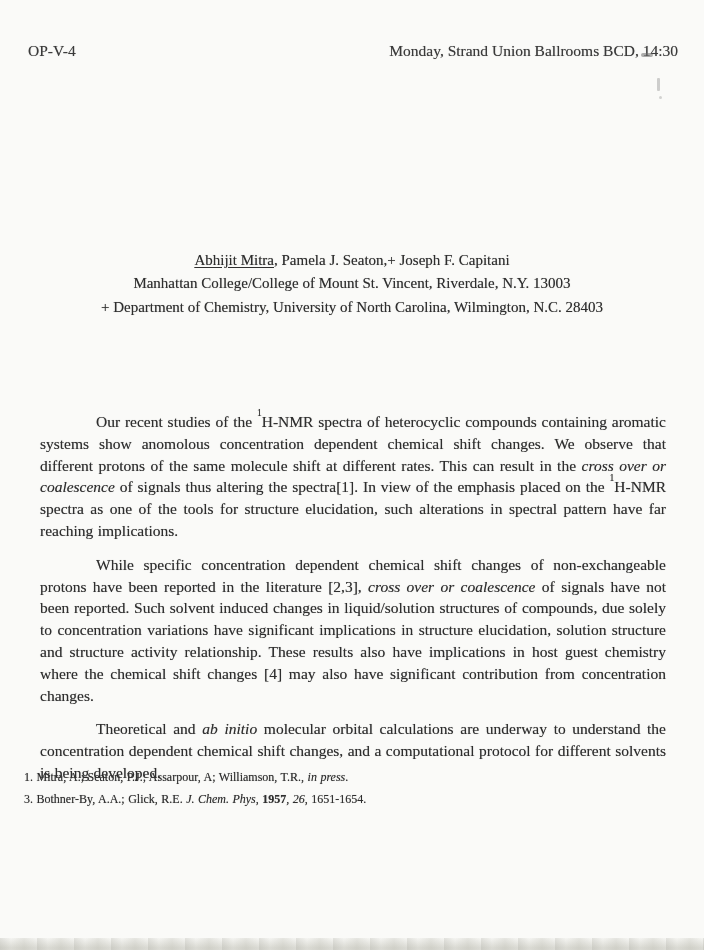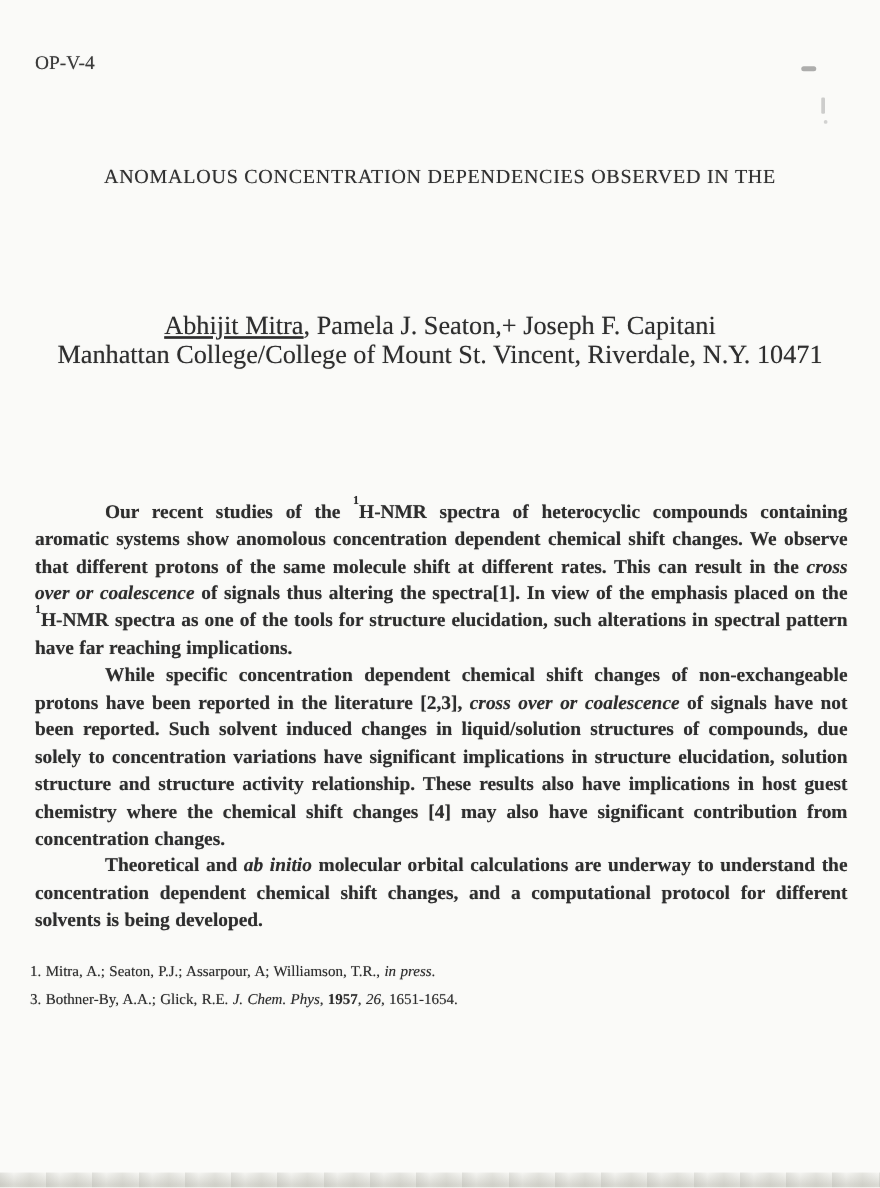--- a/index.html
+++ b/index.html
@@ -20,28 +20,28 @@
     display: flex; justify-content: space-between;
     font-size: 15.5px; color: #3a3a3a;
   }
   .title {
     position: absolute; top: 131px; left: 0; width: 100%;
     text-align: center; font-size: 16px; line-height: 22.5px;
     letter-spacing: 0.6px; color: #303030;
   }
   .authors {
     position: absolute; top: 249px; left: 0; width: 100%;
-    text-align: center; font-size: 21px; line-height: 23.3px;
+    text-align: center; font-size: 15px; line-height: 23.3px;
   }
   .abstract {
     position: absolute; top: 399px; left: 28px; width: 650px;
     font-size: 15.5px; line-height: 21.8px;
     text-align: justify; word-spacing: 0.5px;
   }
-  .abstract p { margin: 0; text-indent: 56px; font-weight: bold; }
+  .abstract p { margin: 12px; text-indent: 56px; }
   .references {
     position: absolute; top: 766px; left: 24px; width: 662px;
     font-size: 12px; line-height: 22.3px;
     text-align: justify; word-spacing: 0.5px;
   }
   .references p { margin: 0; }
   .rich sup, sup {
     font-size: 0.62em; line-height: 0;
     position: relative; top: -0.5em;
   }
@@ -64,29 +64,30 @@
   .speck-3 { top: 96px; left: 659px; width: 3px; height: 3px;
              background: rgba(150,150,150,0.4); border-radius: 50%; }
 </style>
 </head>
 <body>
 
 <div class="page">
 
   <div class="header">
     <span>OP-V-4</span>
+    <span>Monday, Strand Union Ballrooms BCD, 14:30</span>
   </div>
 
   <div class="title">
-    <div>ANOMALOUS CONCENTRATION DEPENDENCIES OBSERVED IN THE</div>
   </div>
 
   <div class="authors">
     <div class="rich"><span class="seg-u">Abhijit Mitra</span><span>, Pamela J. Seaton,+ Joseph F. Capitani</span></div>
-    <div>Manhattan College/College of Mount St. Vincent, Riverdale, N.Y. 10471</div>
+    <div>Manhattan College/College of Mount St. Vincent, Riverdale, N.Y. 13003</div>
+    <div>+ Department of Chemistry, University of North Carolina, Wilmington, N.C. 28403</div>
   </div>
 
   <div class="abstract">
     <p class="rich"><span>Our recent studies of the </span><sup>1</sup><span>H-NMR spectra of heterocyclic compounds containing aromatic systems show anomolous concentration dependent chemical shift changes. We observe that different protons of the same molecule shift at different rates. This can result in the </span><span class="seg-i">cross over or coalescence</span><span> of signals thus altering the spectra[1]. In view of the emphasis placed on the </span><sup>1</sup><span>H-NMR spectra as one of the tools for structure elucidation, such alterations in spectral pattern have far reaching implications.</span></p>
     <p class="rich"><span>While specific concentration dependent chemical shift changes of non-exchangeable protons have been reported in the literature [2,3], </span><span class="seg-i">cross over or coalescence</span><span> of signals have not been reported. Such solvent induced changes in liquid/solution structures of compounds, due solely to concentration variations have significant implications in structure elucidation, solution structure and structure activity relationship. These results also have implications in host guest chemistry where the chemical shift changes [4] may also have significant contribution from concentration changes.</span></p>
     <p class="rich"><span>Theoretical and </span><span class="seg-i">ab initio</span><span> molecular orbital calculations are underway to understand the concentration dependent chemical shift changes, and a computational protocol for different solvents is being developed.</span></p>
   </div>
 
   <div class="references">
     <p class="rich"><span>1. Mitra, A.; Seaton, P.J.; Assarpour, A; Williamson, T.R., </span><span class="seg-i">in press</span><span>.</span></p>

